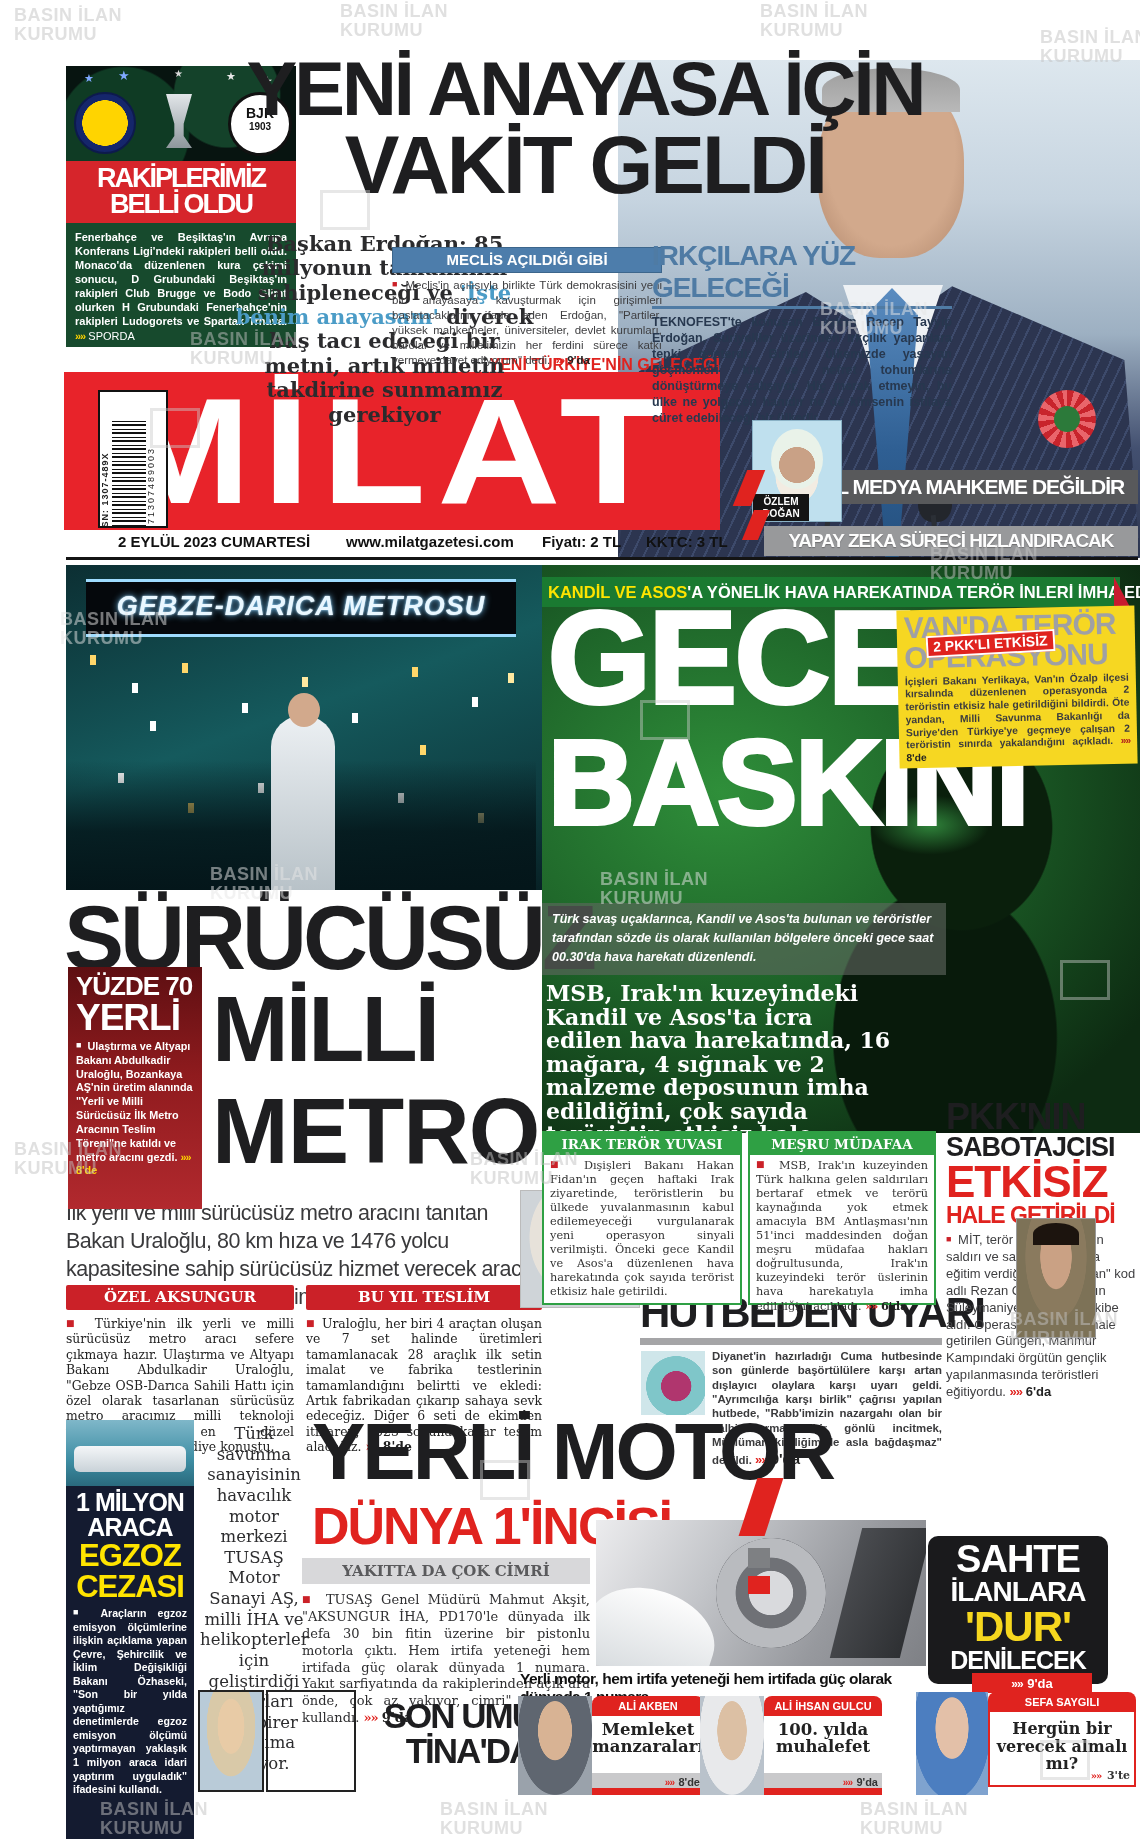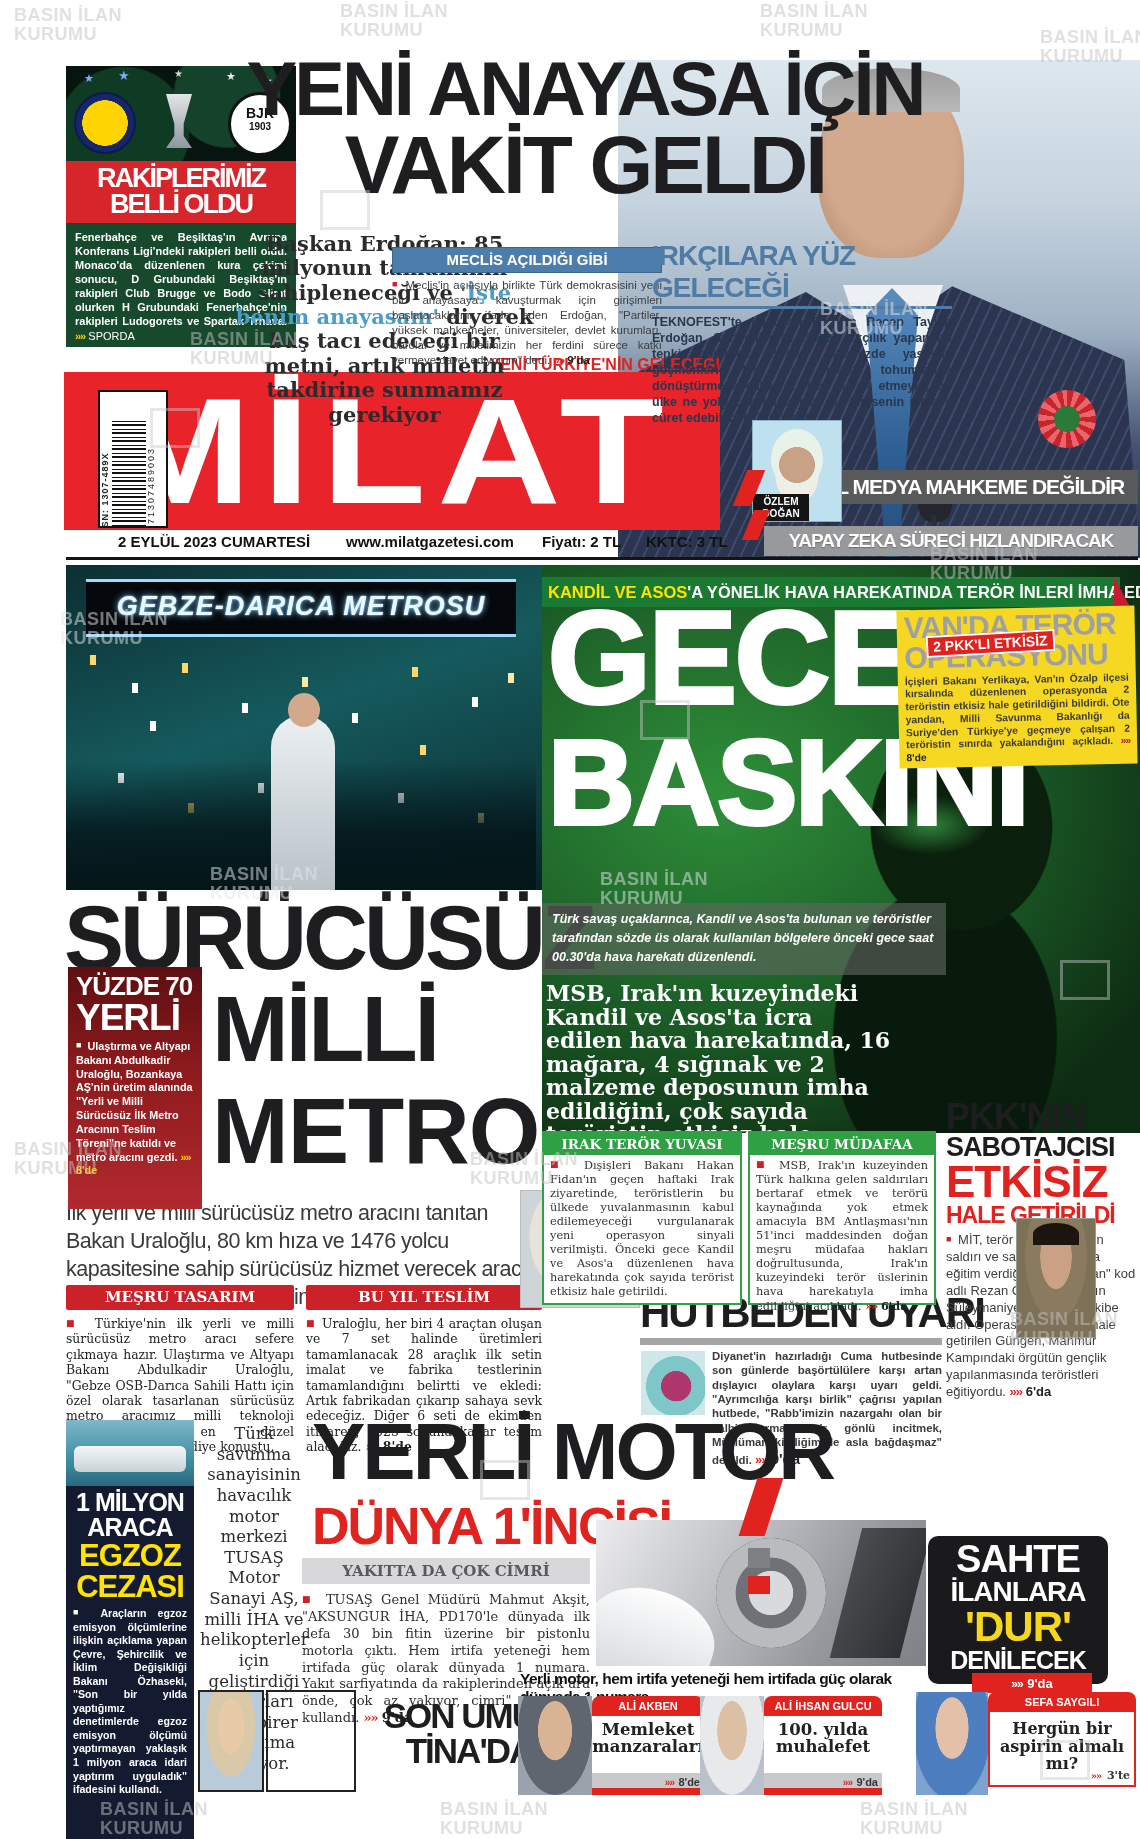--- a/index.html
+++ b/index.html
@@ -215,21 +215,21 @@
       <span>Ulaştırma ve Altyapı Bakanı Abdulkadir Uraloğlu, Bozankaya AŞ'nin üretim alanında "Yerli ve Milli Sürücüsüz İlk Metro Aracının Teslim Töreni"ne katıldı ve metro aracını gezdi.</span>
       <span class="ar" style="color:#ffd400;">»»</span>
       <span style="font-weight:700;color:#ffd400;">8'de</span>
     </div>
   </div>
   <div class="abs hl" style="left:212px;top:986px;font-size:92px;line-height:0.95;letter-spacing:-3px;">MİLLİ</div>
   <div class="abs hl" style="left:212px;top:1088px;font-size:92px;line-height:0.95;letter-spacing:-1px;">METRO</div>
 
   <div class="abs" style="left:66px;top:1200px;width:476px;font-size:21.5px;line-height:1.3;color:#3a3a3c;letter-spacing:-0.5px;">İlk yerli ve milli sürücüsüz metro aracını tanıtan Bakan Uraloğlu, 80 km hıza ve 1476 yolcu kapasitesine sahip sürücüsüz hizmet verecek aracın yüzde 70 yerlilik oranıyla imal edildiğini söyledi</div>
 
-  <div class="abs redbar serif" style="left:66px;top:1285px;width:228px;height:25px;line-height:25px;font-size:15px;border-radius:2px;">MEŞRU TASARIM</div>
+  <div class="abs redbar serif" style="left:66px;top:1285px;width:228px;height:25px;line-height:25px;font-size:15px;border-radius:2px;">ÖZEL AKSUNGUR</div>
   <div class="abs redbar serif" style="left:306px;top:1285px;width:236px;height:25px;line-height:25px;font-size:15px;border-radius:2px;">BU YIL TESLİM</div>
   <div class="abs serif just" style="left:66px;top:1316px;width:228px;font-size:12.4px;line-height:1.24;color:#222;">
     <span class="bullet" style="color:#cb2128;">■</span>
     <span>Türkiye'nin ilk yerli ve milli sürücüsüz metro aracı sefere çıkmaya hazır. Ulaştırma ve Altyapı Bakanı Abdulkadir Uraloğlu, "Gebze OSB-Darıca Sahili Hattı için özel olarak tasarlanan sürücüsüz metro aracımız milli teknoloji vizyonumuzun en güzel örneklerinden biri" diye konuştu.</span>
   </div>
   <div class="abs serif just" style="left:306px;top:1316px;width:236px;font-size:12.4px;line-height:1.24;color:#222;">
     <span class="bullet" style="color:#cb2128;">■</span>
     <span>Uraloğlu, her biri 4 araçtan oluşan ve 7 set halinde üretimleri tamamlanacak 28 araçlık ilk setin imalat ve fabrika testlerinin tamamlandığını belirtti ve ekledi: Artık fabrikadan çıkarıp sahaya sevk edeceğiz. Diğer 6 seti de ekimden itibaren, 2023 sonuna kadar teslim alacağız.</span>
     <span class="ar">»»</span>
     <span class="morelbl">8'de</span>
@@ -350,21 +350,21 @@
       <span style="font-weight:700;font-size:11px;color:#333;">9'da</span>
     </div>
     <div style="background:#e0231f;height:7px;"></div>
   </div>
 
   <div class="abs photo" style="left:916px;top:1692px;width:72px;height:103px;z-index:6;background:radial-gradient(ellipse at 50% 35%,#e3c0a8 0 32%,#4c7ec0 33% 75%,#7fa3cf 76%);"></div>
   <div class="abs" style="left:988px;top:1692px;width:148px;height:103px;z-index:5;">
     <div style="background:#e0231f;color:#fff;font-weight:700;font-size:11px;text-align:center;height:20px;line-height:20px;border-radius:8px 8px 0 0;">SEFA SAYGILI</div>
     <div class="serif" style="background:#fff;border:2px solid #e0231f;border-top:none;height:75px;box-sizing:border-box;
                 font-weight:700;font-size:16px;line-height:1.1;text-align:center;padding-top:8px;color:#222;position:relative;">
-      <span>Hergün bir aspirin almalı mı?</span>
+      <span>Hergün bir verecek almalı mı?</span>
       <div style="position:absolute;right:4px;bottom:2px;">
         <span class="ar" style="font-size:10px;">»»</span>
         <span style="font-weight:700;font-size:11px;color:#333;">3'te</span>
       </div>
     </div>
   </div>
 
   <span class="wm" style="left:14px;top:6px;">BASIN İLAN KURUMU</span>
   <span class="wm" style="left:340px;top:2px;">BASIN İLAN KURUMU</span>
   <span class="wm" style="left:760px;top:2px;">BASIN İLAN KURUMU</span>

